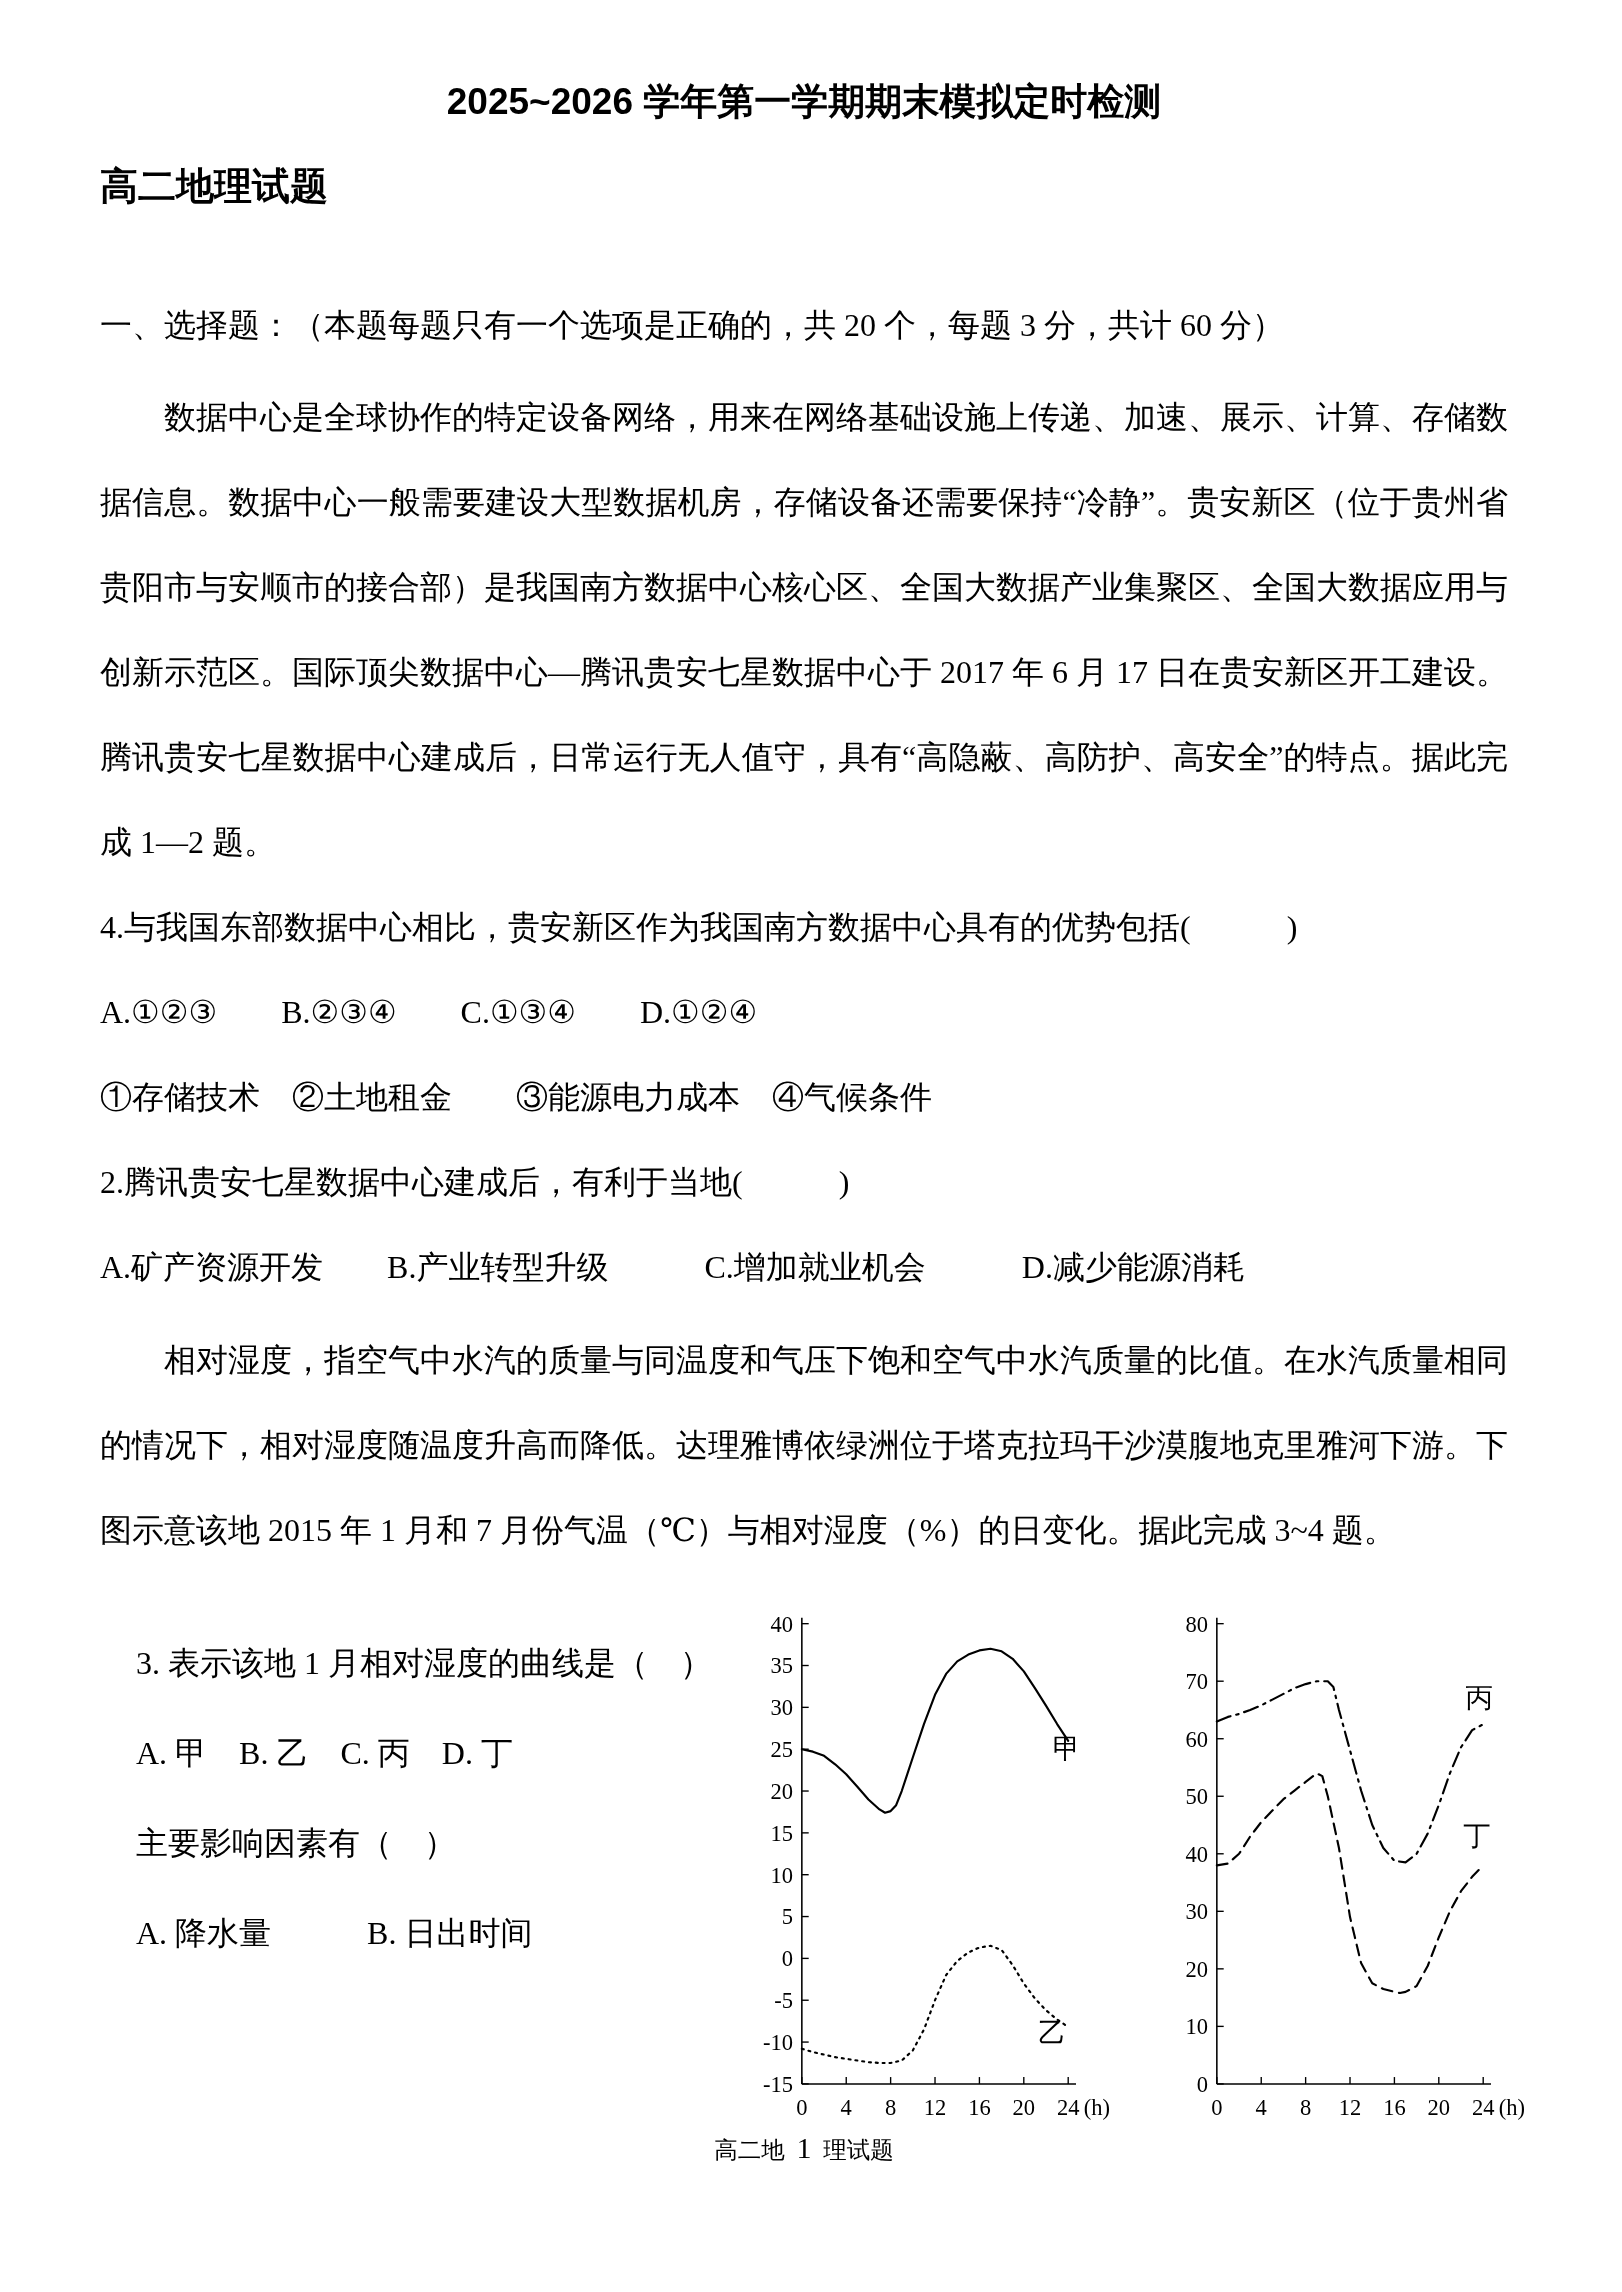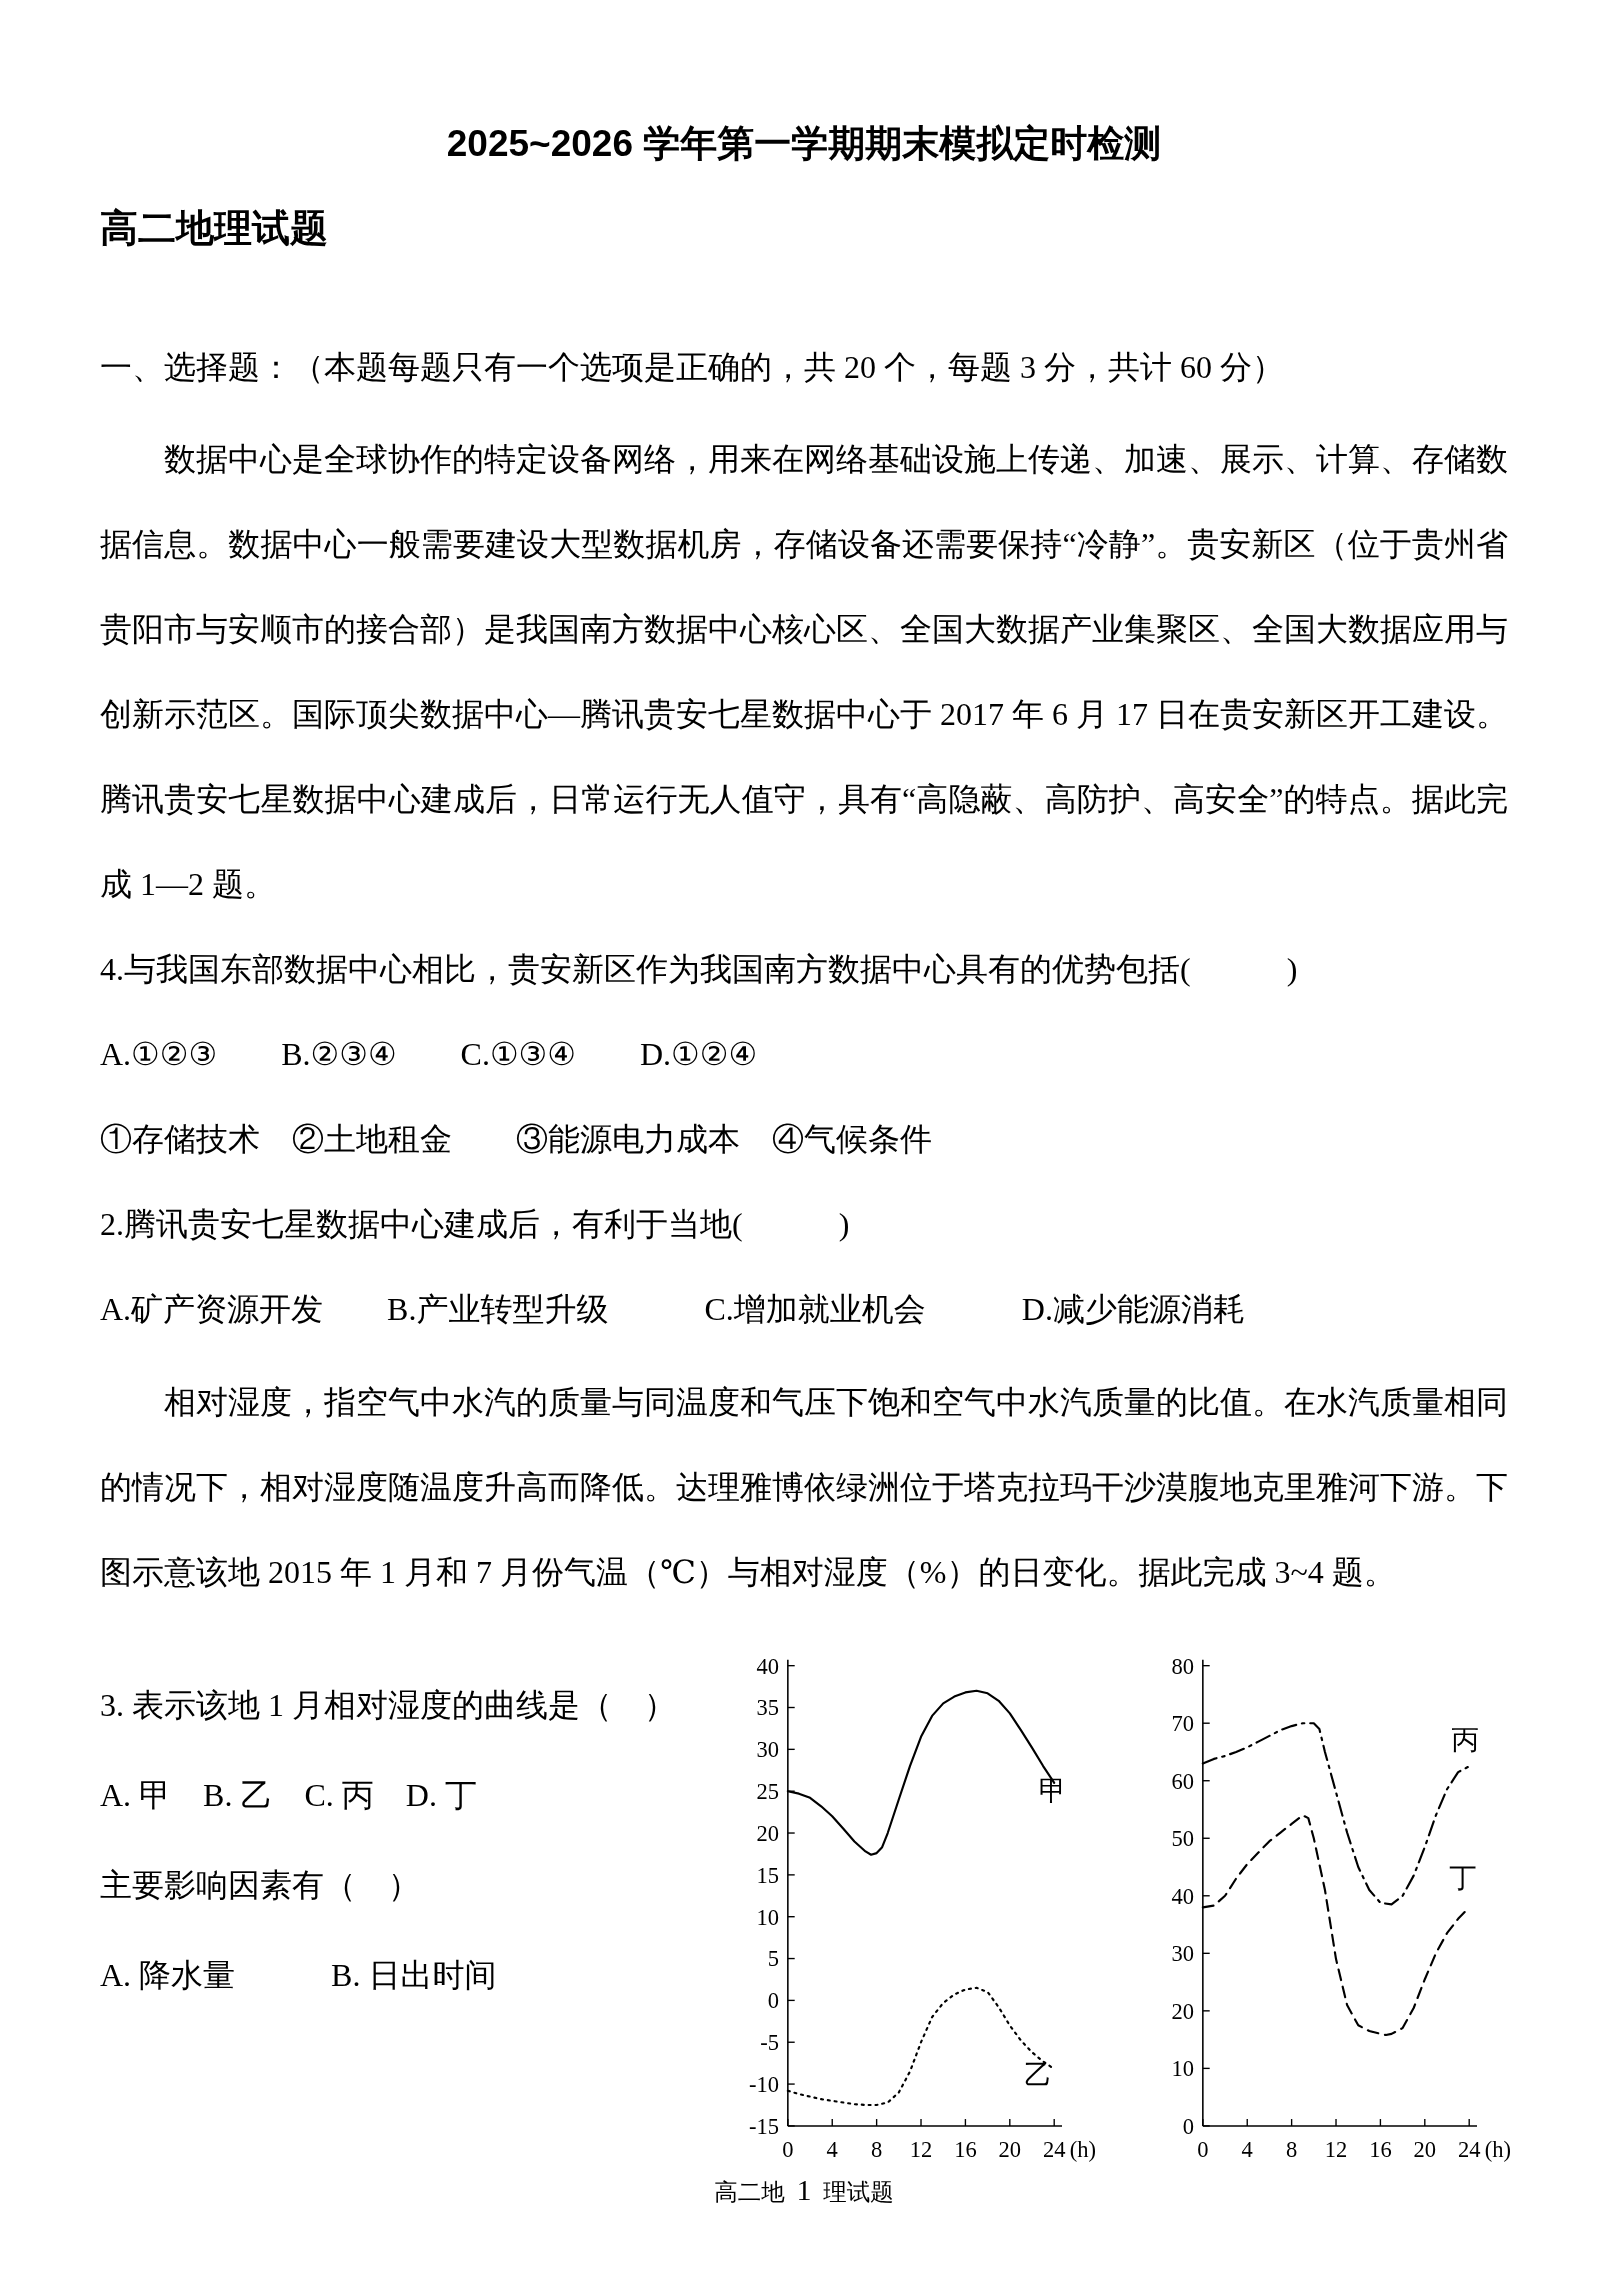--- a/index.html
+++ b/index.html
@@ -1,40 +1,40 @@
 <!DOCTYPE html>
 <html><head>
 <meta charset="utf-8">
 <style>
   * { margin:0; padding:0; box-sizing:border-box; }
   html,body { background:#ffffff; }
   .page {
     position:relative;
     width:1598px; height:2293px;
     background:#ffffff; color:#000000;
-    padding:120px 90px 0 100px;
+    padding:78px 90px 0 100px;
     font-family:"Liberation Serif","DejaVu Serif",serif;
     font-size:32px;
     overflow:hidden;
   }
   .t1 {
     text-align:center; font-weight:700; font-size:37px; line-height:47px;
     font-family:"Liberation Sans","DejaVu Sans",sans-serif;
   }
   .t2 {
     font-weight:700; font-size:38px; line-height:71px;
     margin-top:25.5px;
     font-family:"Liberation Sans","DejaVu Sans",sans-serif;
   }
   .section { margin-top:61px; line-height:59px; }
   .passage { text-align:justify; text-indent:2em; line-height:85px; margin-top:7.8px; }
   .line { line-height:85px; }
   .bottom { display:flex; align-items:flex-start; margin-top:35px; }
   .qcol { flex:0 0 598px; padding-top:9.8px; }
-  .qline { line-height:90px; white-space:nowrap; }
+  .qline { line-height:90px; white-space:nowrap;margin-left:36px; }
   .chart { flex:0 0 auto; margin-left:33px; display:block; }
   svg text { font-family:"Liberation Serif","DejaVu Serif",serif; fill:#000; }
   .footer { text-align:center; margin-top:4px; font-size:23.5px; line-height:33px; }
   .pagenum { font-size:30px; margin:0 11.8px; }
 </style>
 </head>
 <body>
 
 <div class="page">
 

